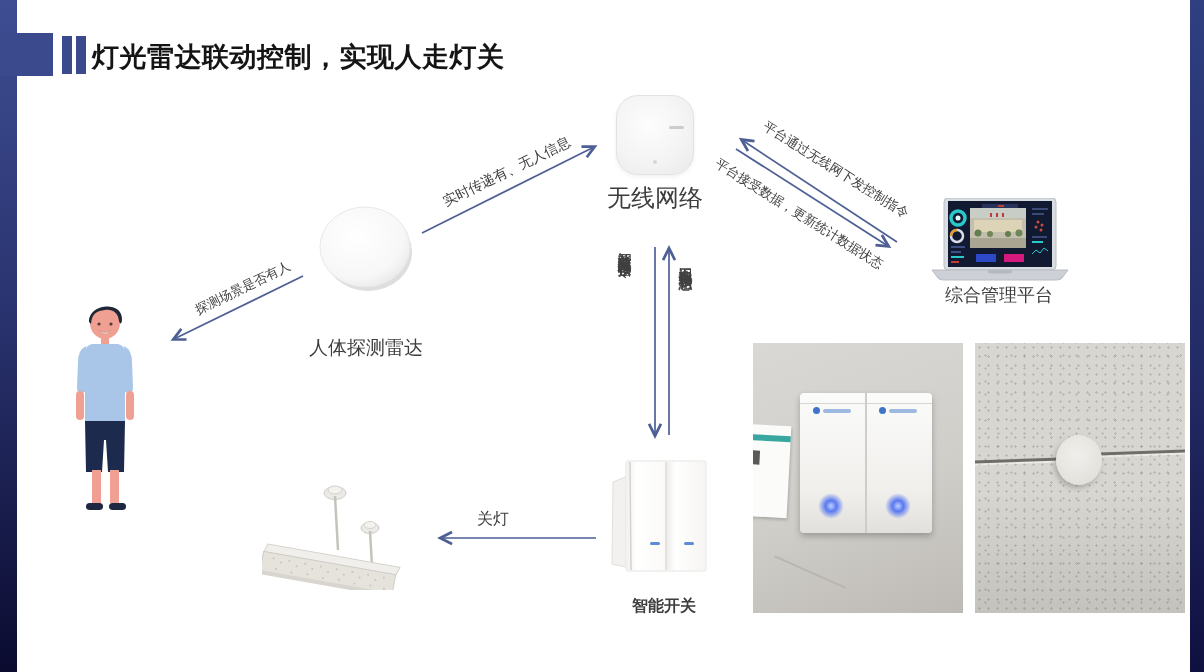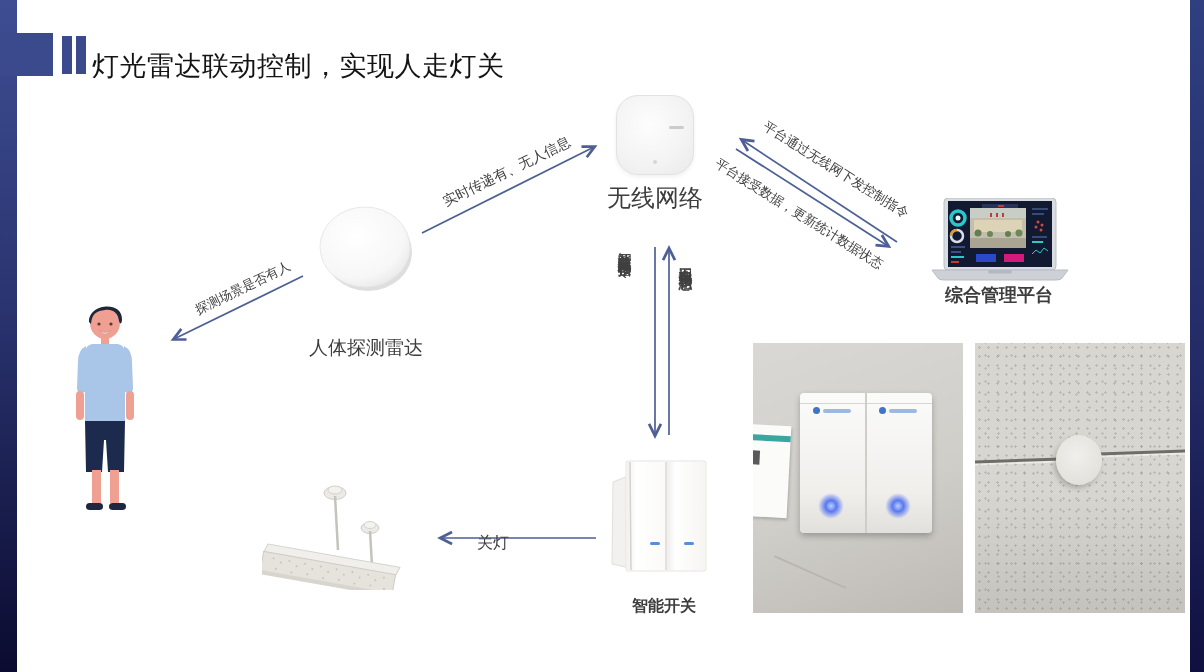--- a/index.html
+++ b/index.html
@@ -8,36 +8,36 @@
     font-family:"Liberation Sans","DejaVu Sans",sans-serif;color:#3f3f3f;
   }
   
   .left-strip{position:absolute;left:0;top:0;width:17px;height:672px;
     background:linear-gradient(180deg,#3E4D92 0%,#2A3470 45%,#0B0B30 100%);}
   .right-strip{position:absolute;right:0;top:0;width:14px;height:672px;
     background:linear-gradient(180deg,#2F3F80 0%,#232B66 55%,#101040 100%);}
   .title-tab{position:absolute;left:0;top:33px;width:53px;height:43px;background:#3B4A8C;}
   .title-bar1{position:absolute;left:62px;top:36px;width:10px;height:38px;background:#3B4A8C;}
   .title-bar2{position:absolute;left:76px;top:36px;width:10px;height:38px;background:#3B4A8C;}
-  .page-title{position:absolute;left:92px;top:48px;font-size:27px;font-weight:400;color:#141414;letter-spacing:.5px;white-space:nowrap;}
+  .page-title{position:absolute;left:92px;top:39px;font-size:27px;font-weight:700;color:#141414;letter-spacing:.5px;white-space:nowrap;}
 
   
   .node-label{position:absolute;transform:translate(-50%,-50%);white-space:nowrap;color:#3d3d3d;}
   .lbl-wireless{left:655px;top:198px;font-size:24px;}
   .lbl-radar{left:366px;top:312px;font-size:19px;margin-top:36px;}
-  .lbl-platform{left:999px;top:295px;font-size:18px;font-weight:bold;}
+  .lbl-platform{left:999px;top:295px;font-size:18px;}
   .lbl-switch{left:664px;top:606px;font-size:16px;font-weight:bold;}
 
   
   .flow-label{position:absolute;white-space:nowrap;color:#404040;font-size:13px;}
   .fl-radar-wireless{left:507px;top:172px;font-size:14px;transform:translate(-50%,-50%) rotate(-26deg);}
   .fl-radar-person{left:243px;top:288px;transform:translate(-50%,-50%) rotate(-26deg);}
   .fl-down-cmd{left:836px;top:170px;transform:translate(-50%,-50%) rotate(32deg);}
   .fl-recv-data{left:799px;top:214px;transform:translate(-50%,-50%) rotate(32deg);}
-  .fl-light-off{left:493px;top:519px;font-size:16px;transform:translate(-50%,-50%);margin-top:24px;}
+  .fl-light-off{left:493px;top:519px;font-size:16px;transform:translate(-50%,-50%);}
   .v-label{position:absolute;writing-mode:vertical-rl;text-orientation:upright;font-size:14px;color:#404040;letter-spacing:1px;}
   .fl-switch-recv{left:616px;top:241px;}
   .fl-switch-return{left:677px;top:256px;}
 
   
   .ap-device{position:absolute;left:616px;top:95px;width:76px;height:78px;border-radius:22px;
     background:radial-gradient(circle at 42% 38%,#fdfdfd 0%,#f3f3f3 60%,#e9e9e9 100%);
     border:1px solid #e2e2e2;box-shadow:0 2px 4px rgba(0,0,0,.06);}
   .ap-dash{position:absolute;right:9px;top:30px;width:15px;height:3px;background:#cccccc;border-radius:2px;}
   .ap-dot{position:absolute;left:36px;bottom:10px;width:4px;height:4px;border-radius:50%;background:#d6d6d6;}

